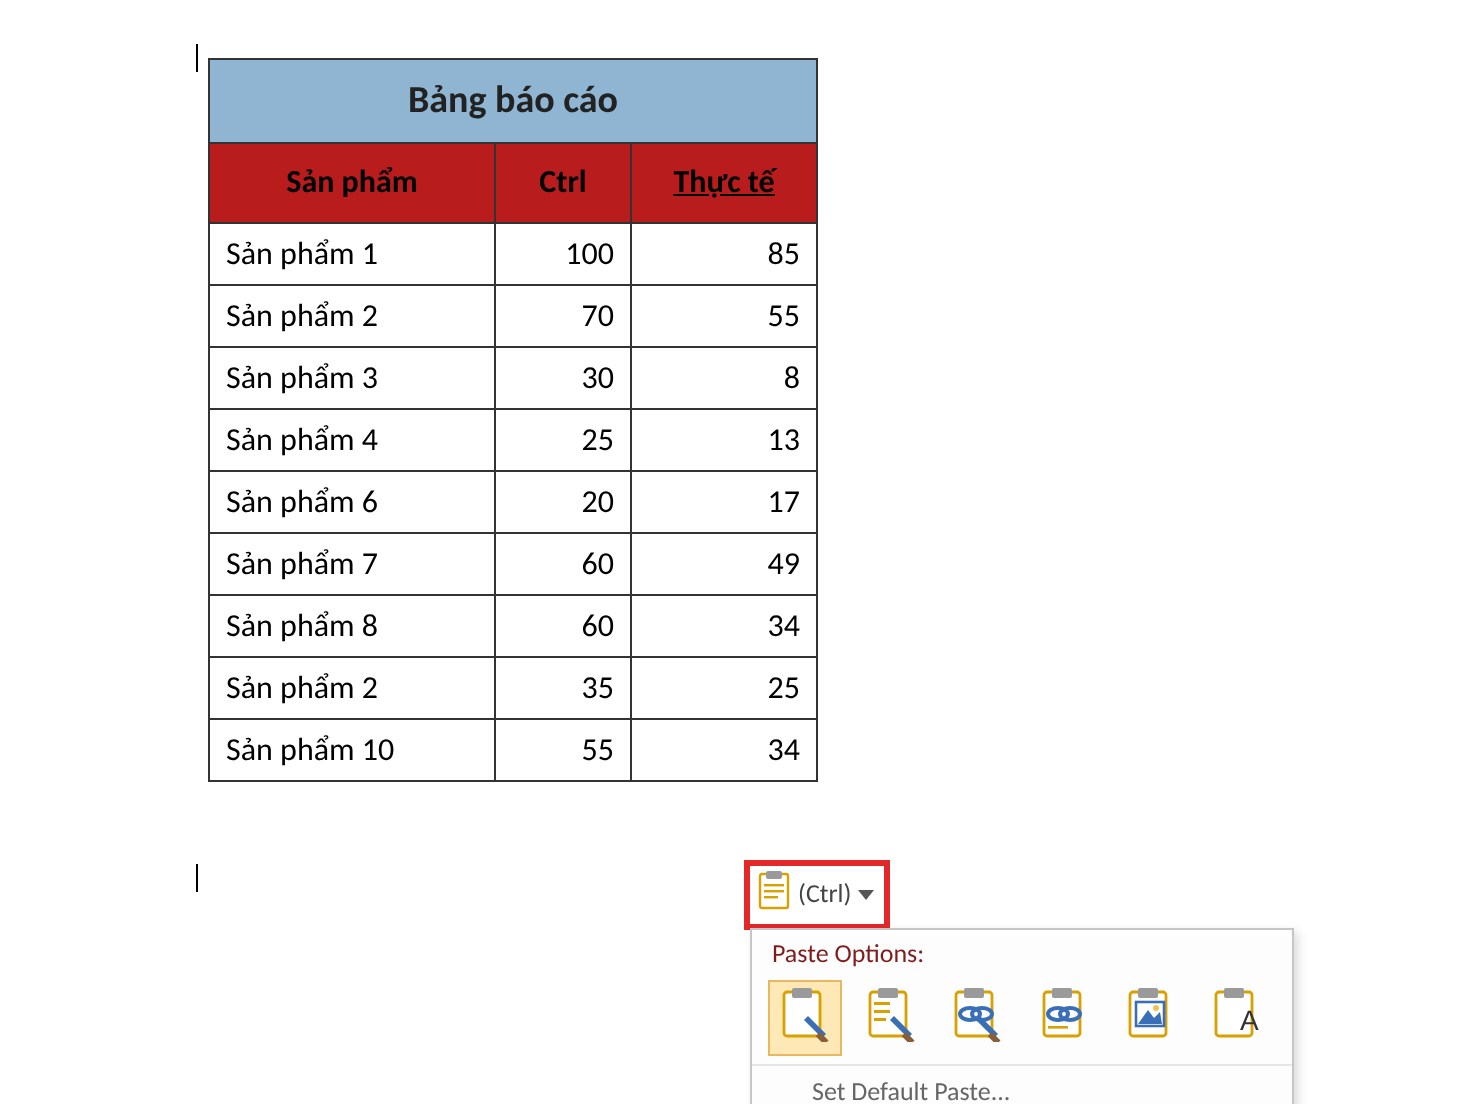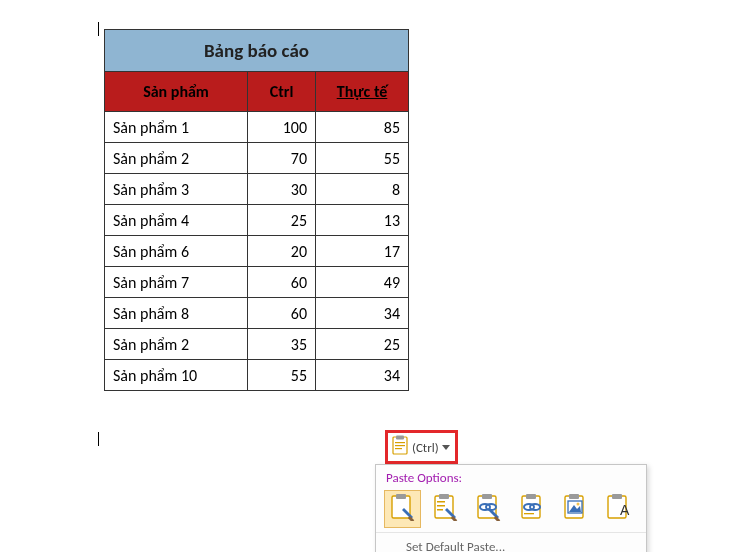--- a/index.html
+++ b/index.html
@@ -42,21 +42,21 @@
   .col-act  { width: 80px; text-decoration: underline; }
   tbody td {
     padding: 4px 8px;
     height: 22px;
   }
   tbody td.prod { text-align: left; }
   tbody td.num { text-align: right; }
 
   .paste-ctrl {
     position: absolute;
-    left: 385px;
+    left: 372px;
     top: 430px;
     border: 3px solid #e3282a;
     display: flex;
     align-items: center;
     gap: 3px;
     padding: 2px 5px 2px 3px;
     background: #fff;
   }
   .paste-ctrl .dropdown-caret {
     width: 0; height: 0;
@@ -70,21 +70,21 @@
     position: absolute;
     left: 375px;
     top: 464px;
     width: 270px;
     border: 1px solid #c6c6c6;
     background: #fdfdfd;
     box-shadow: 2px 2px 5px rgba(0,0,0,0.15);
   }
   .paste-menu .section-title {
     font-size: 13px;
-    color: #a21caf;
+    color: #7f1d1d;
     padding: 5px 10px 3px;
   }
   .paste-opts {
     display: flex;
     gap: 6px;
     padding: 2px 8px 4px;
   }
   .paste-opt {
     width: 36px; height: 36px;
     display: flex; align-items: center; justify-content: center;

